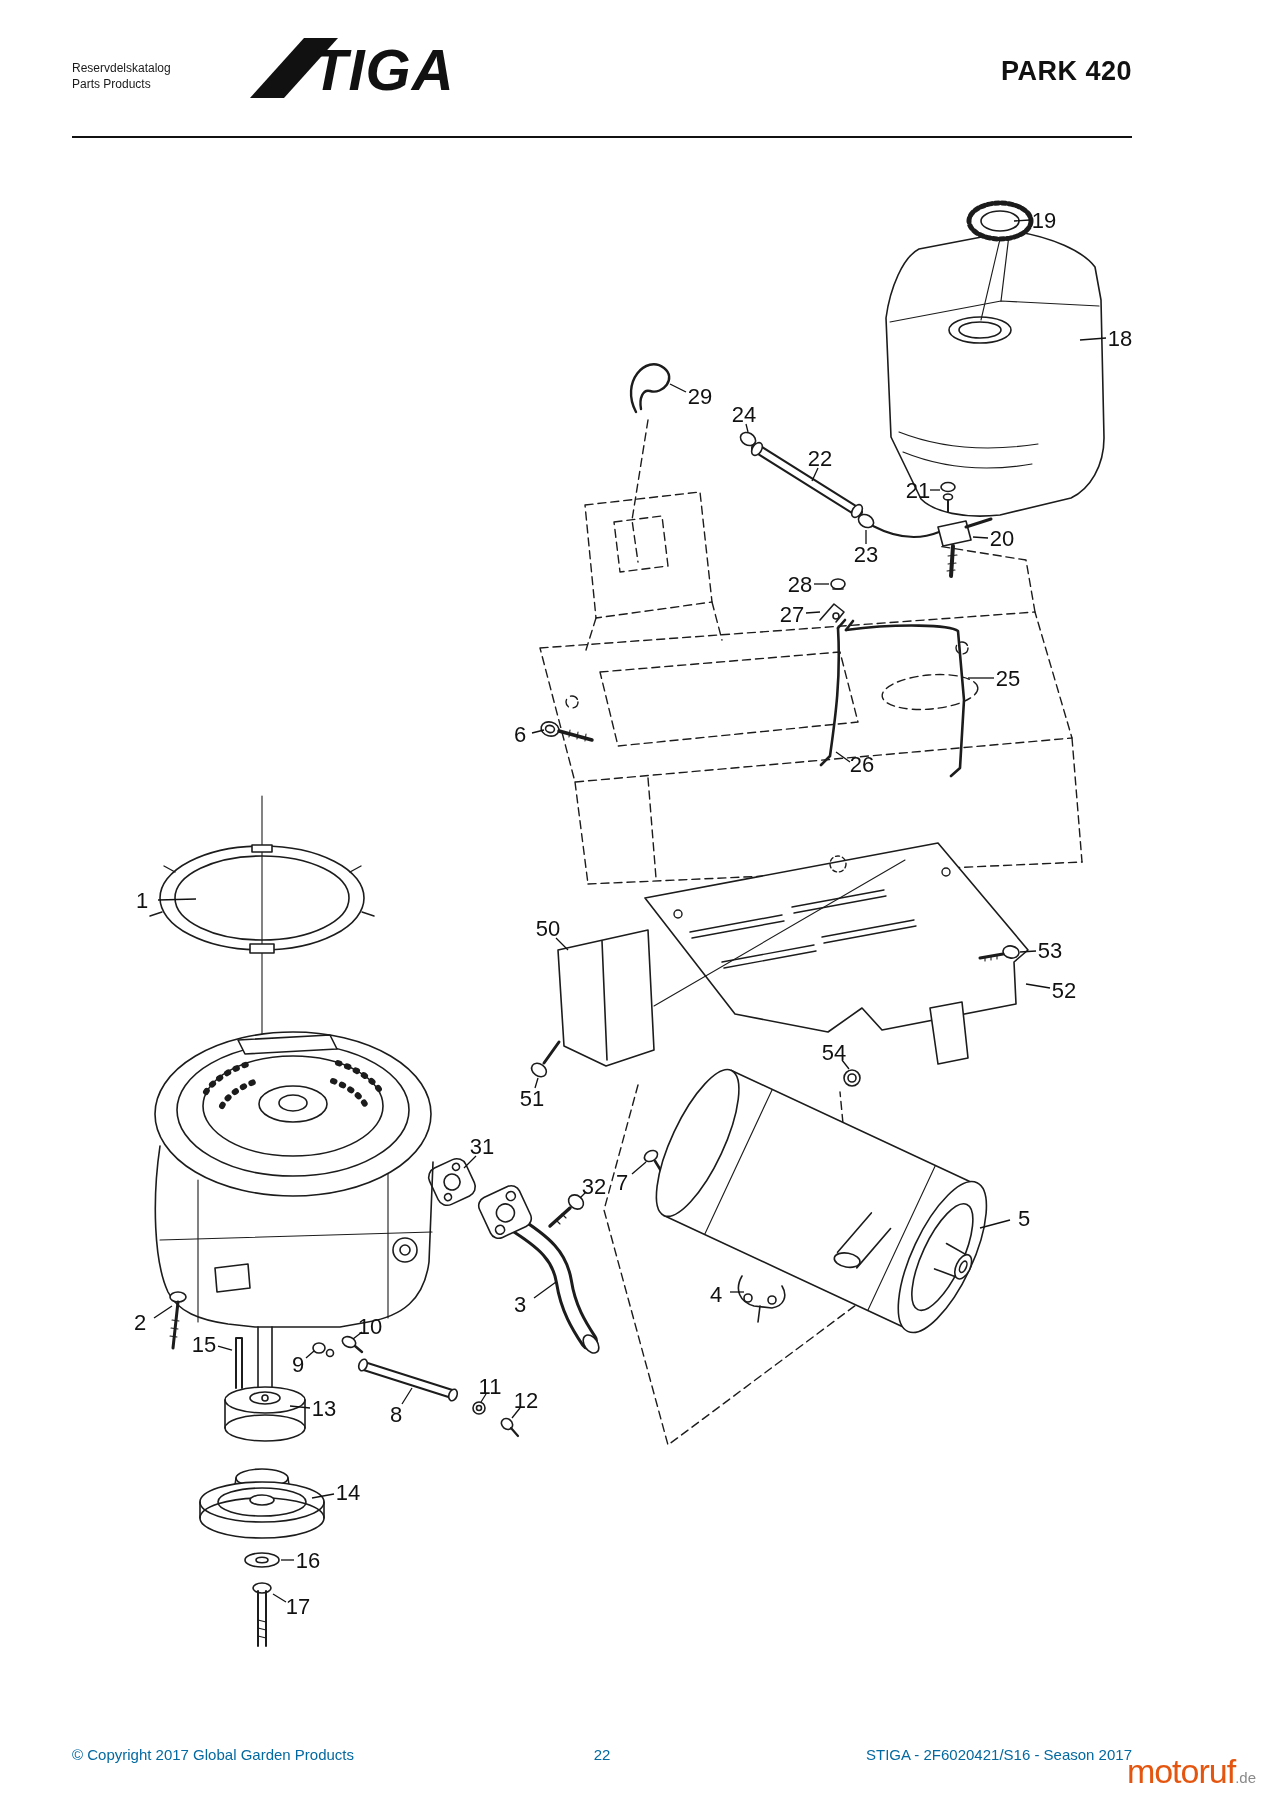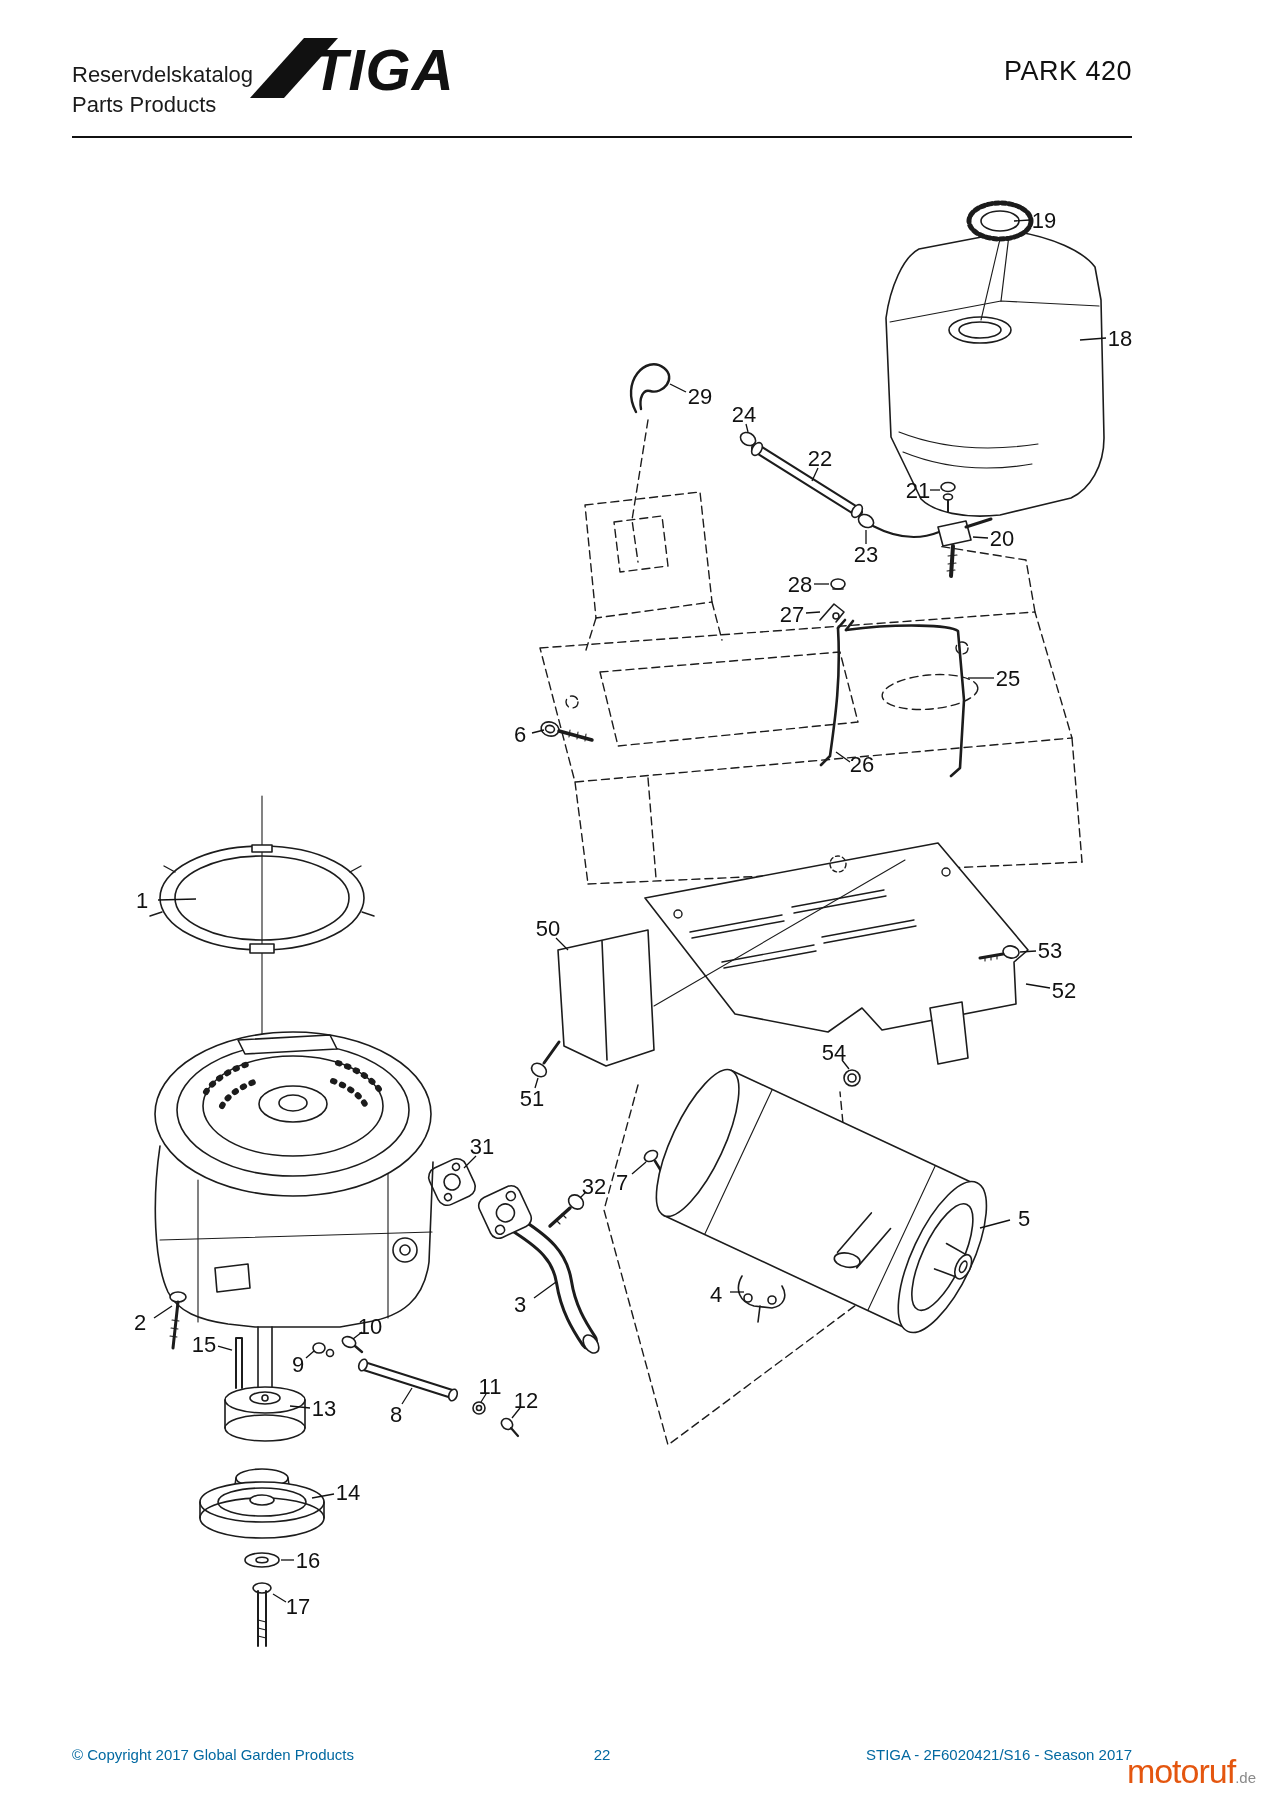--- a/index.html
+++ b/index.html
@@ -1,22 +1,22 @@
 <!DOCTYPE html>
 <html><head>
 <meta charset="utf-8">
 <style>
   html,body{margin:0;padding:0}
   body{
     width:1272px;height:1800px;position:relative;background:#fff;
     font-family:"Liberation Sans",sans-serif;color:#111;overflow:hidden
   }
-  .header-left{position:absolute;left:72px;top:60px;font-size:22px;line-height:1.35;color:#1a1a1a}
+  .header-left{position:absolute;left:72px;top:60px;font-size:12px;line-height:1.35;color:#1a1a1a}
   .logo{position:absolute;left:246px;top:34px}
-  .model{position:absolute;right:140px;top:56px;font-size:27px;font-weight:normal;letter-spacing:.5px}
+  .model{position:absolute;right:140px;top:56px;font-size:27px;font-weight:bold;letter-spacing:.5px}
   .header-rule{position:absolute;left:72px;right:140px;top:136px;height:2px;background:#111}
   svg.diagram{position:absolute;left:0;top:0}
   .callout{font-family:"Liberation Sans",sans-serif;font-size:22px;fill:#111;stroke:none}
   .leader{stroke:#111;stroke-width:1.3}
   footer{position:absolute;left:72px;right:140px;top:1746px;height:22px;font-size:15px;color:#0369a1}
   .copyright{position:absolute;left:0;top:0}
   .page-number{position:absolute;left:50%;transform:translateX(-50%);top:0}
   .document-ref{position:absolute;right:0;top:0}
   .watermark{position:absolute;right:16px;top:1752px;font-weight:normal;white-space:nowrap}
   .wm-main{color:#e4560f;font-size:34px;letter-spacing:-1px}

